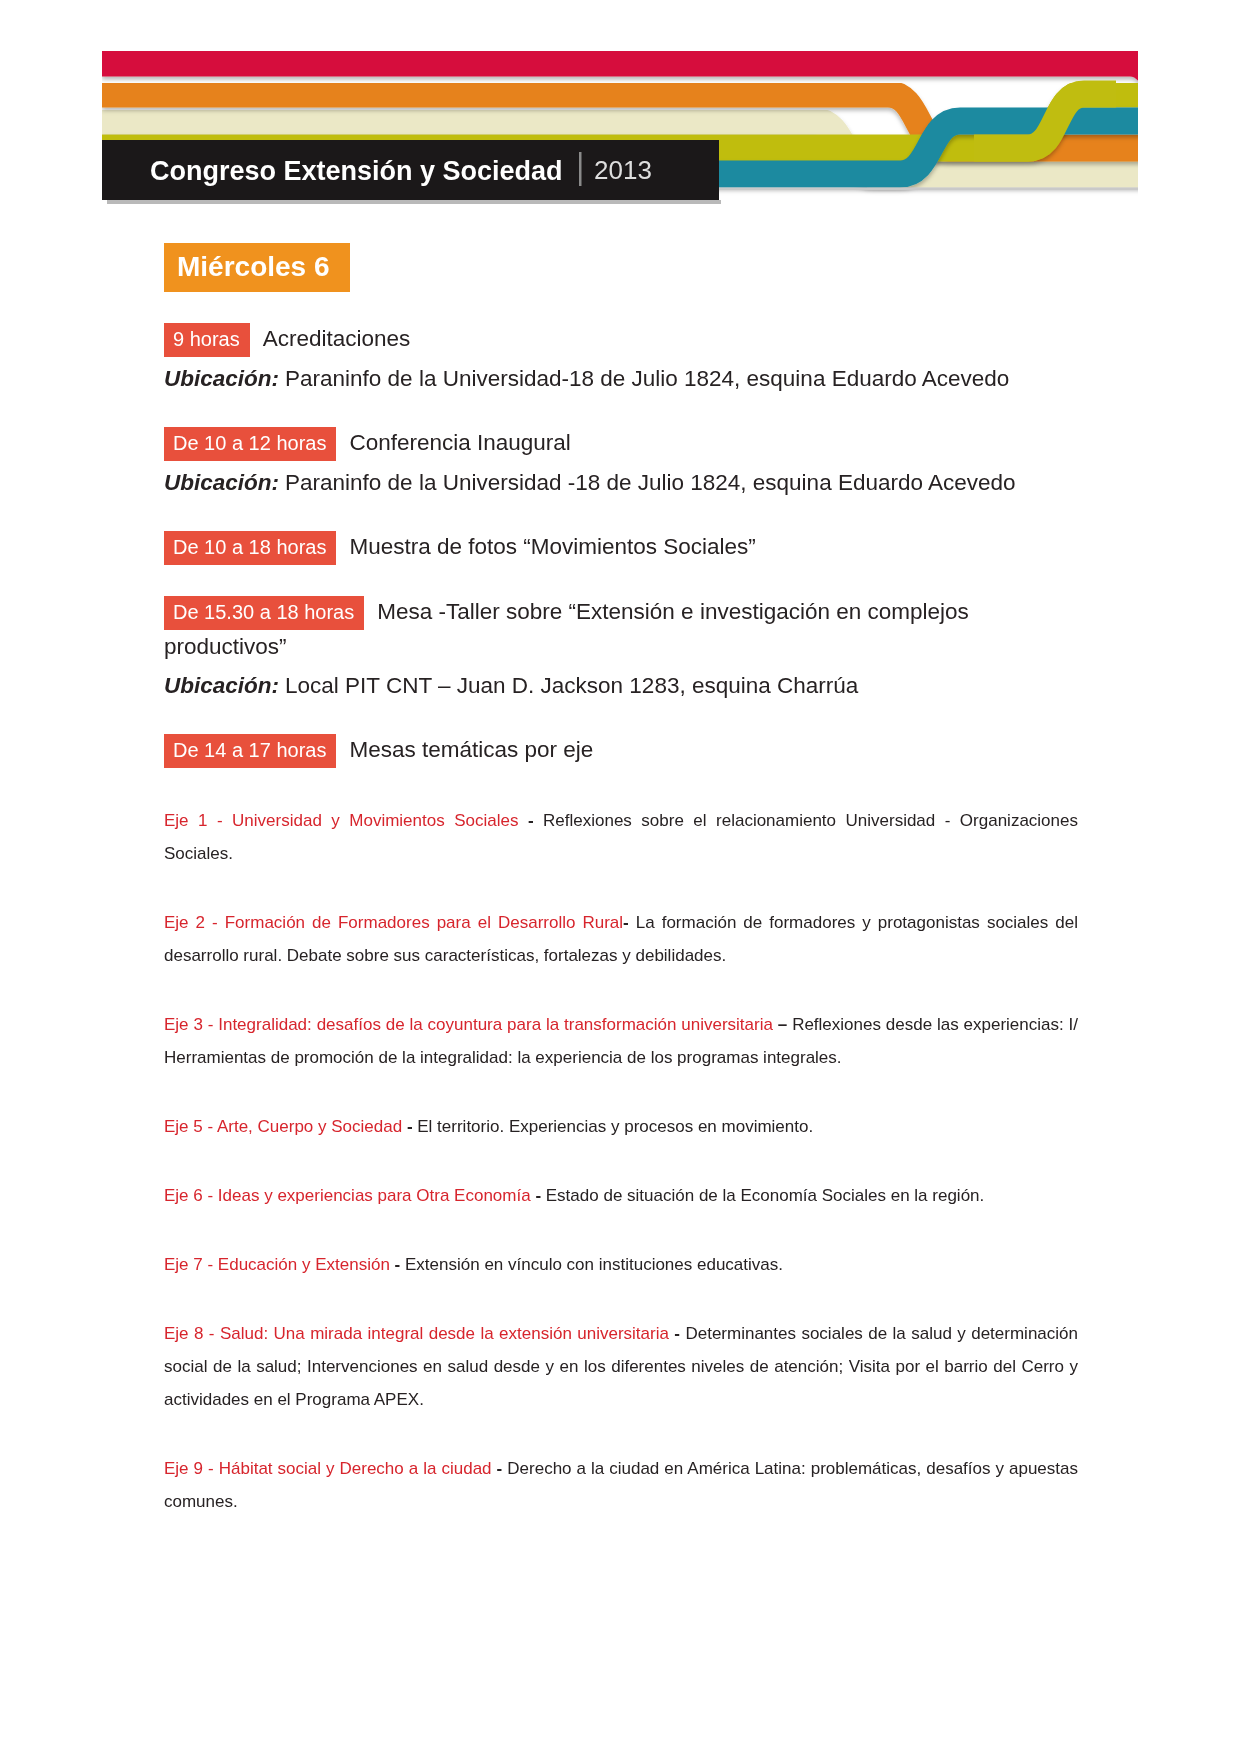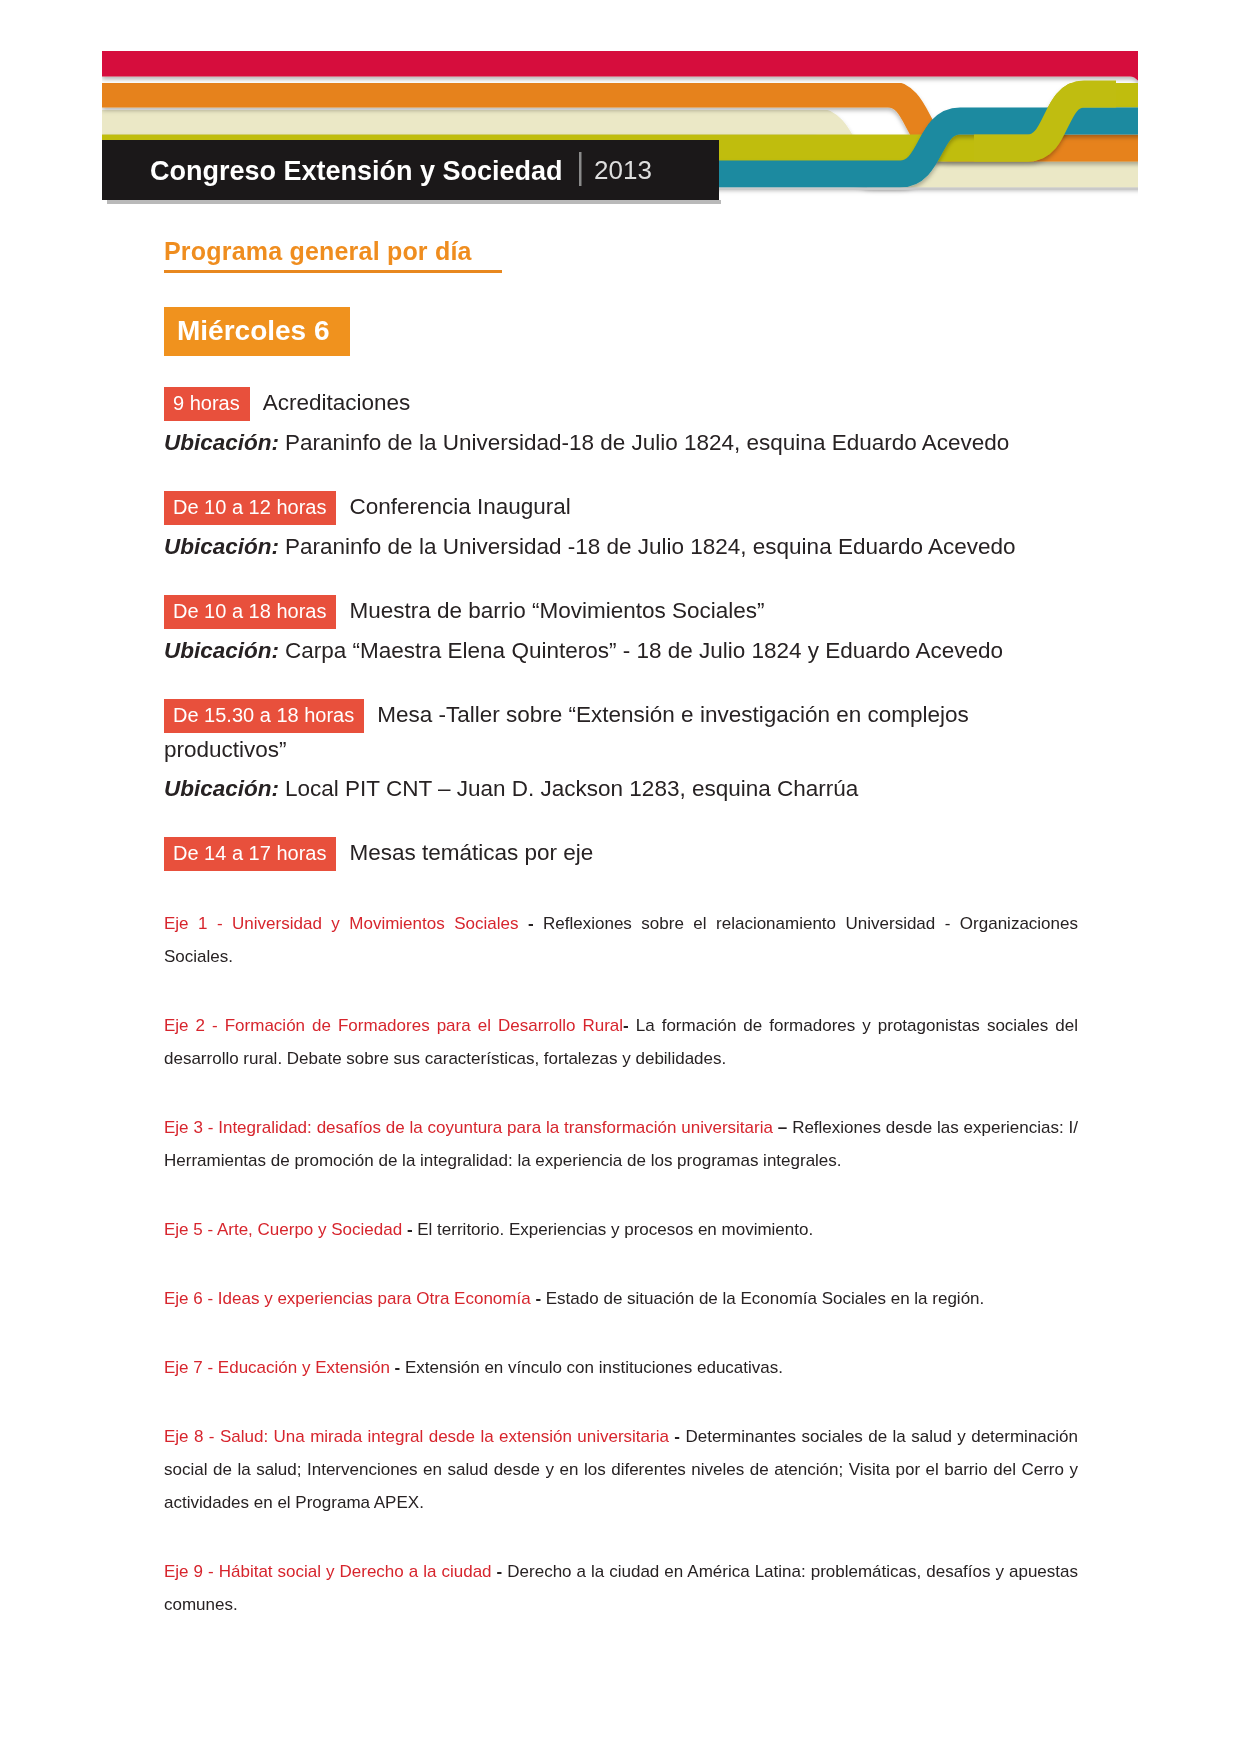--- a/index.html
+++ b/index.html
@@ -71,23 +71,20 @@
         <circle cx="1104" cy="90" r="8.5" fill="#171415"></circle>
         <path d="M1085 99 L1104 90 L1091 112 Z" fill="#171415"></path>
       </g>
       <text x="1108" y="167" text-anchor="middle" fill="#ffffff" font-family="Liberation Sans, DejaVu Sans, sans-serif" font-size="21" font-weight="bold">extenso</text>
       <text x="1108" y="181" text-anchor="middle" fill="#8a8a8a" font-family="Liberation Sans, DejaVu Sans, sans-serif" font-size="6.5">extensión y sociedad | 2013</text>
     </g>
   </svg>
 
   <div class="content">
 
-    <div>
-      <span class="section-title">Programa general por día</span>
-    </div>
 
     <div class="day-badge-row">
       <span class="day-badge">Miércoles 6</span>
     </div>
 
     <section class="sched">
       <div class="line">
         <span class="tbadge">9 horas</span><span class="etitle">Acreditaciones</span>
       </div>
       <div class="loc">
@@ -99,24 +96,21 @@
       <div class="line">
         <span class="tbadge">De 10 a 12 horas</span><span class="etitle">Conferencia Inaugural</span>
       </div>
       <div class="loc">
         <span class="loclabel">Ubicación:</span><span>Paraninfo de la Universidad -18 de Julio 1824, esquina Eduardo Acevedo</span>
       </div>
     </section>
 
     <section class="sched">
       <div class="line">
-        <span class="tbadge">De 10 a 18 horas</span><span class="etitle">Muestra de barrio “Movimientos Sociales”</span>
-      </div>
-      <div class="loc">
-        <span class="loclabel">Ubicación:</span><span>Carpa “Maestra Elena Quinteros” - 18 de Julio 1824 y Eduardo Acevedo</span>
+        <span class="tbadge">De 10 a 18 horas</span><span class="etitle">Muestra de fotos “Movimientos Sociales”</span>
       </div>
     </section>
 
     <section class="sched">
       <div class="line">
         <span class="tbadge">De 15.30 a 18 horas</span><span class="etitle">Mesa -Taller sobre “Extensión e investigación en complejos productivos”</span>
       </div>
       <div class="loc">
         <span class="loclabel">Ubicación:</span><span>Local PIT CNT – Juan D. Jackson 1283, esquina Charrúa</span>
       </div>

